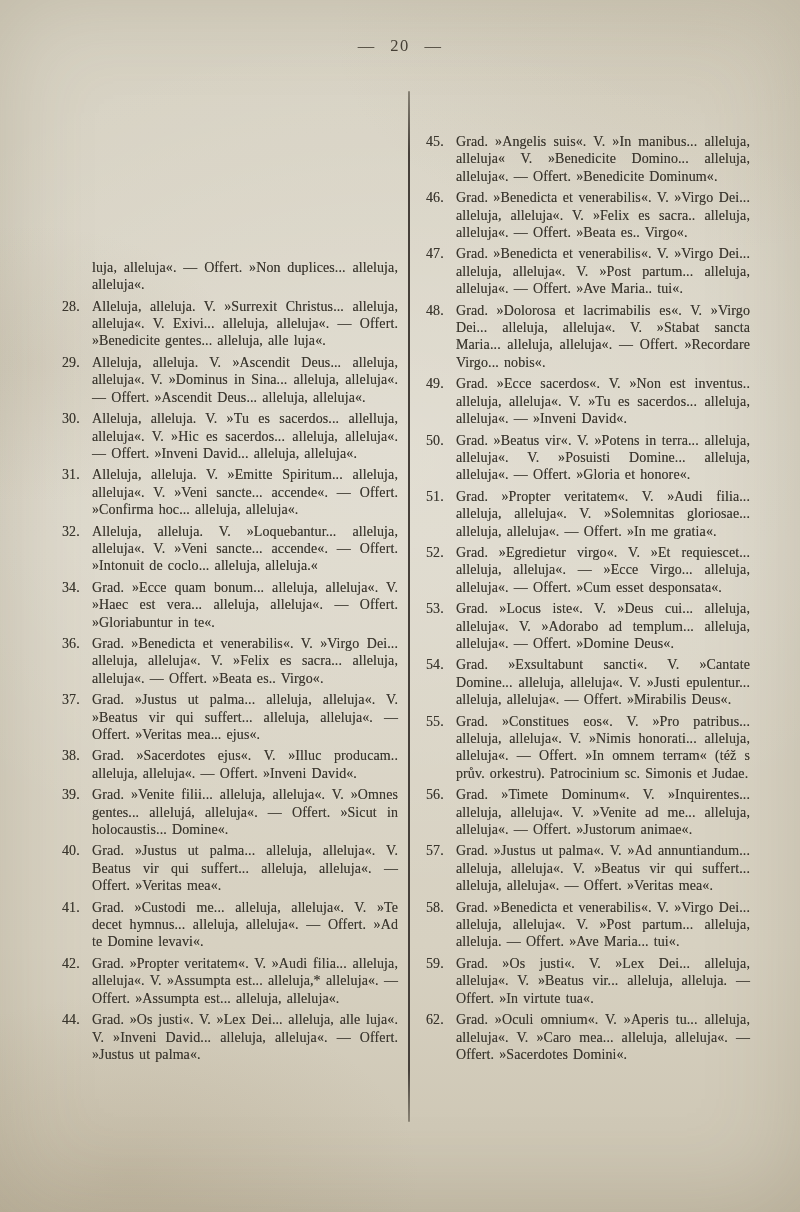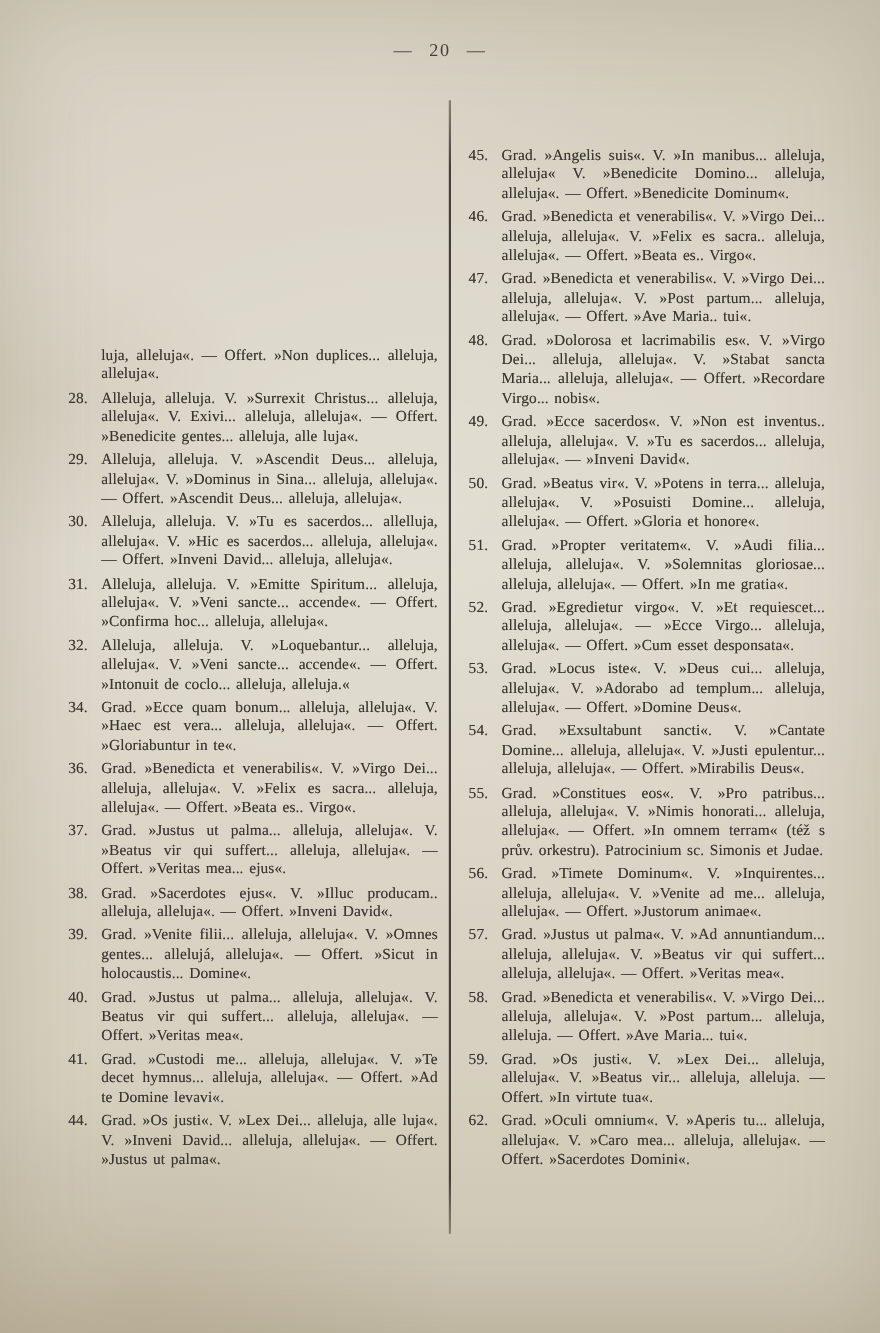--- a/index.html
+++ b/index.html
@@ -83,20 +83,21 @@
       <p class="entry"><span class="num">30.</span><span>Alleluja, alleluja. V. »Tu es sacerdos... allelluja, alleluja«. V. »Hic es sacerdos... alleluja, alleluja«. — Offert. »Inveni David... alleluja, alleluja«.</span></p>
       <p class="entry"><span class="num">31.</span><span>Alleluja, alleluja. V. »Emitte Spiritum... alleluja, alleluja«. V. »Veni sancte... accende«. — Offert. »Confirma hoc... alleluja, alleluja«.</span></p>
       <p class="entry"><span class="num">32.</span><span>Alleluja, alleluja. V. »Loquebantur... alleluja, alleluja«. V. »Veni sancte... accende«. — Offert. »Intonuit de coclo... alleluja, alleluja.«</span></p>
       <p class="entry"><span class="num">34.</span><span>Grad. »Ecce quam bonum... alleluja, alleluja«. V. »Haec est vera... alleluja, alleluja«. — Offert. »Gloriabuntur in te«.</span></p>
       <p class="entry"><span class="num">36.</span><span>Grad. »Benedicta et venerabilis«. V. »Virgo Dei... alleluja, alleluja«. V. »Felix es sacra... alleluja, alleluja«. — Offert. »Beata es.. Virgo«.</span></p>
       <p class="entry"><span class="num">37.</span><span>Grad. »Justus ut palma... alleluja, alleluja«. V. »Beatus vir qui suffert... alleluja, alleluja«. — Offert. »Veritas mea... ejus«.</span></p>
       <p class="entry"><span class="num">38.</span><span>Grad. »Sacerdotes ejus«. V. »Illuc producam.. alleluja, alleluja«. — Offert. »Inveni David«.</span></p>
       <p class="entry"><span class="num">39.</span><span>Grad. »Venite filii... alleluja, alleluja«. V. »Omnes gentes... allelujá, alleluja«. — Offert. »Sicut in holocaustis... Domine«.</span></p>
       <p class="entry"><span class="num">40.</span><span>Grad. »Justus ut palma... alleluja, alleluja«. V. Beatus vir qui suffert... alleluja, alleluja«. — Offert. »Veritas mea«.</span></p>
       <p class="entry"><span class="num">41.</span><span>Grad. »Custodi me... alleluja, alleluja«. V. »Te decet hymnus... alleluja, alleluja«. — Offert. »Ad te Domine levavi«.</span></p>
+      <p class="entry"><span class="num">42.</span><span>Grad. »Propter veritatem«. V. »Audi filia... alleluja, alleluja«. V. »Assumpta est... alleluja,* alleluja«. — Offert. »Assumpta est... alleluja, alleluja«.</span></p>
       <p class="entry"><span class="num">44.</span><span>Grad. »Os justi«. V. »Lex Dei... alleluja, alle luja«. V. »Inveni David... alleluja, alleluja«. — Offert. »Justus ut palma«.</span></p>
     </div>
 
     <div class="col col-right">
       <p class="entry"><span class="num">45.</span><span>Grad. »Angelis suis«. V. »In manibus... alleluja, alleluja« V. »Benedicite Domino... alleluja, alleluja«. — Offert. »Benedicite Dominum«.</span></p>
       <p class="entry"><span class="num">46.</span><span>Grad. »Benedicta et venerabilis«. V. »Virgo Dei... alleluja, alleluja«. V. »Felix es sacra.. alleluja, alleluja«. — Offert. »Beata es.. Virgo«.</span></p>
       <p class="entry"><span class="num">47.</span><span>Grad. »Benedicta et venerabilis«. V. »Virgo Dei... alleluja, alleluja«. V. »Post partum... alleluja, alleluja«. — Offert. »Ave Maria.. tui«.</span></p>
       <p class="entry"><span class="num">48.</span><span>Grad. »Dolorosa et lacrimabilis es«. V. »Virgo Dei... alleluja, alleluja«. V. »Stabat sancta Maria... alleluja, alleluja«. — Offert. »Recordare Virgo... nobis«.</span></p>
       <p class="entry"><span class="num">49.</span><span>Grad. »Ecce sacerdos«. V. »Non est inventus.. alleluja, alleluja«. V. »Tu es sacerdos... alleluja, alleluja«. — »Inveni David«.</span></p>
       <p class="entry"><span class="num">50.</span><span>Grad. »Beatus vir«. V. »Potens in terra... alleluja, alleluja«. V. »Posuisti Domine... alleluja, alleluja«. — Offert. »Gloria et honore«.</span></p>

